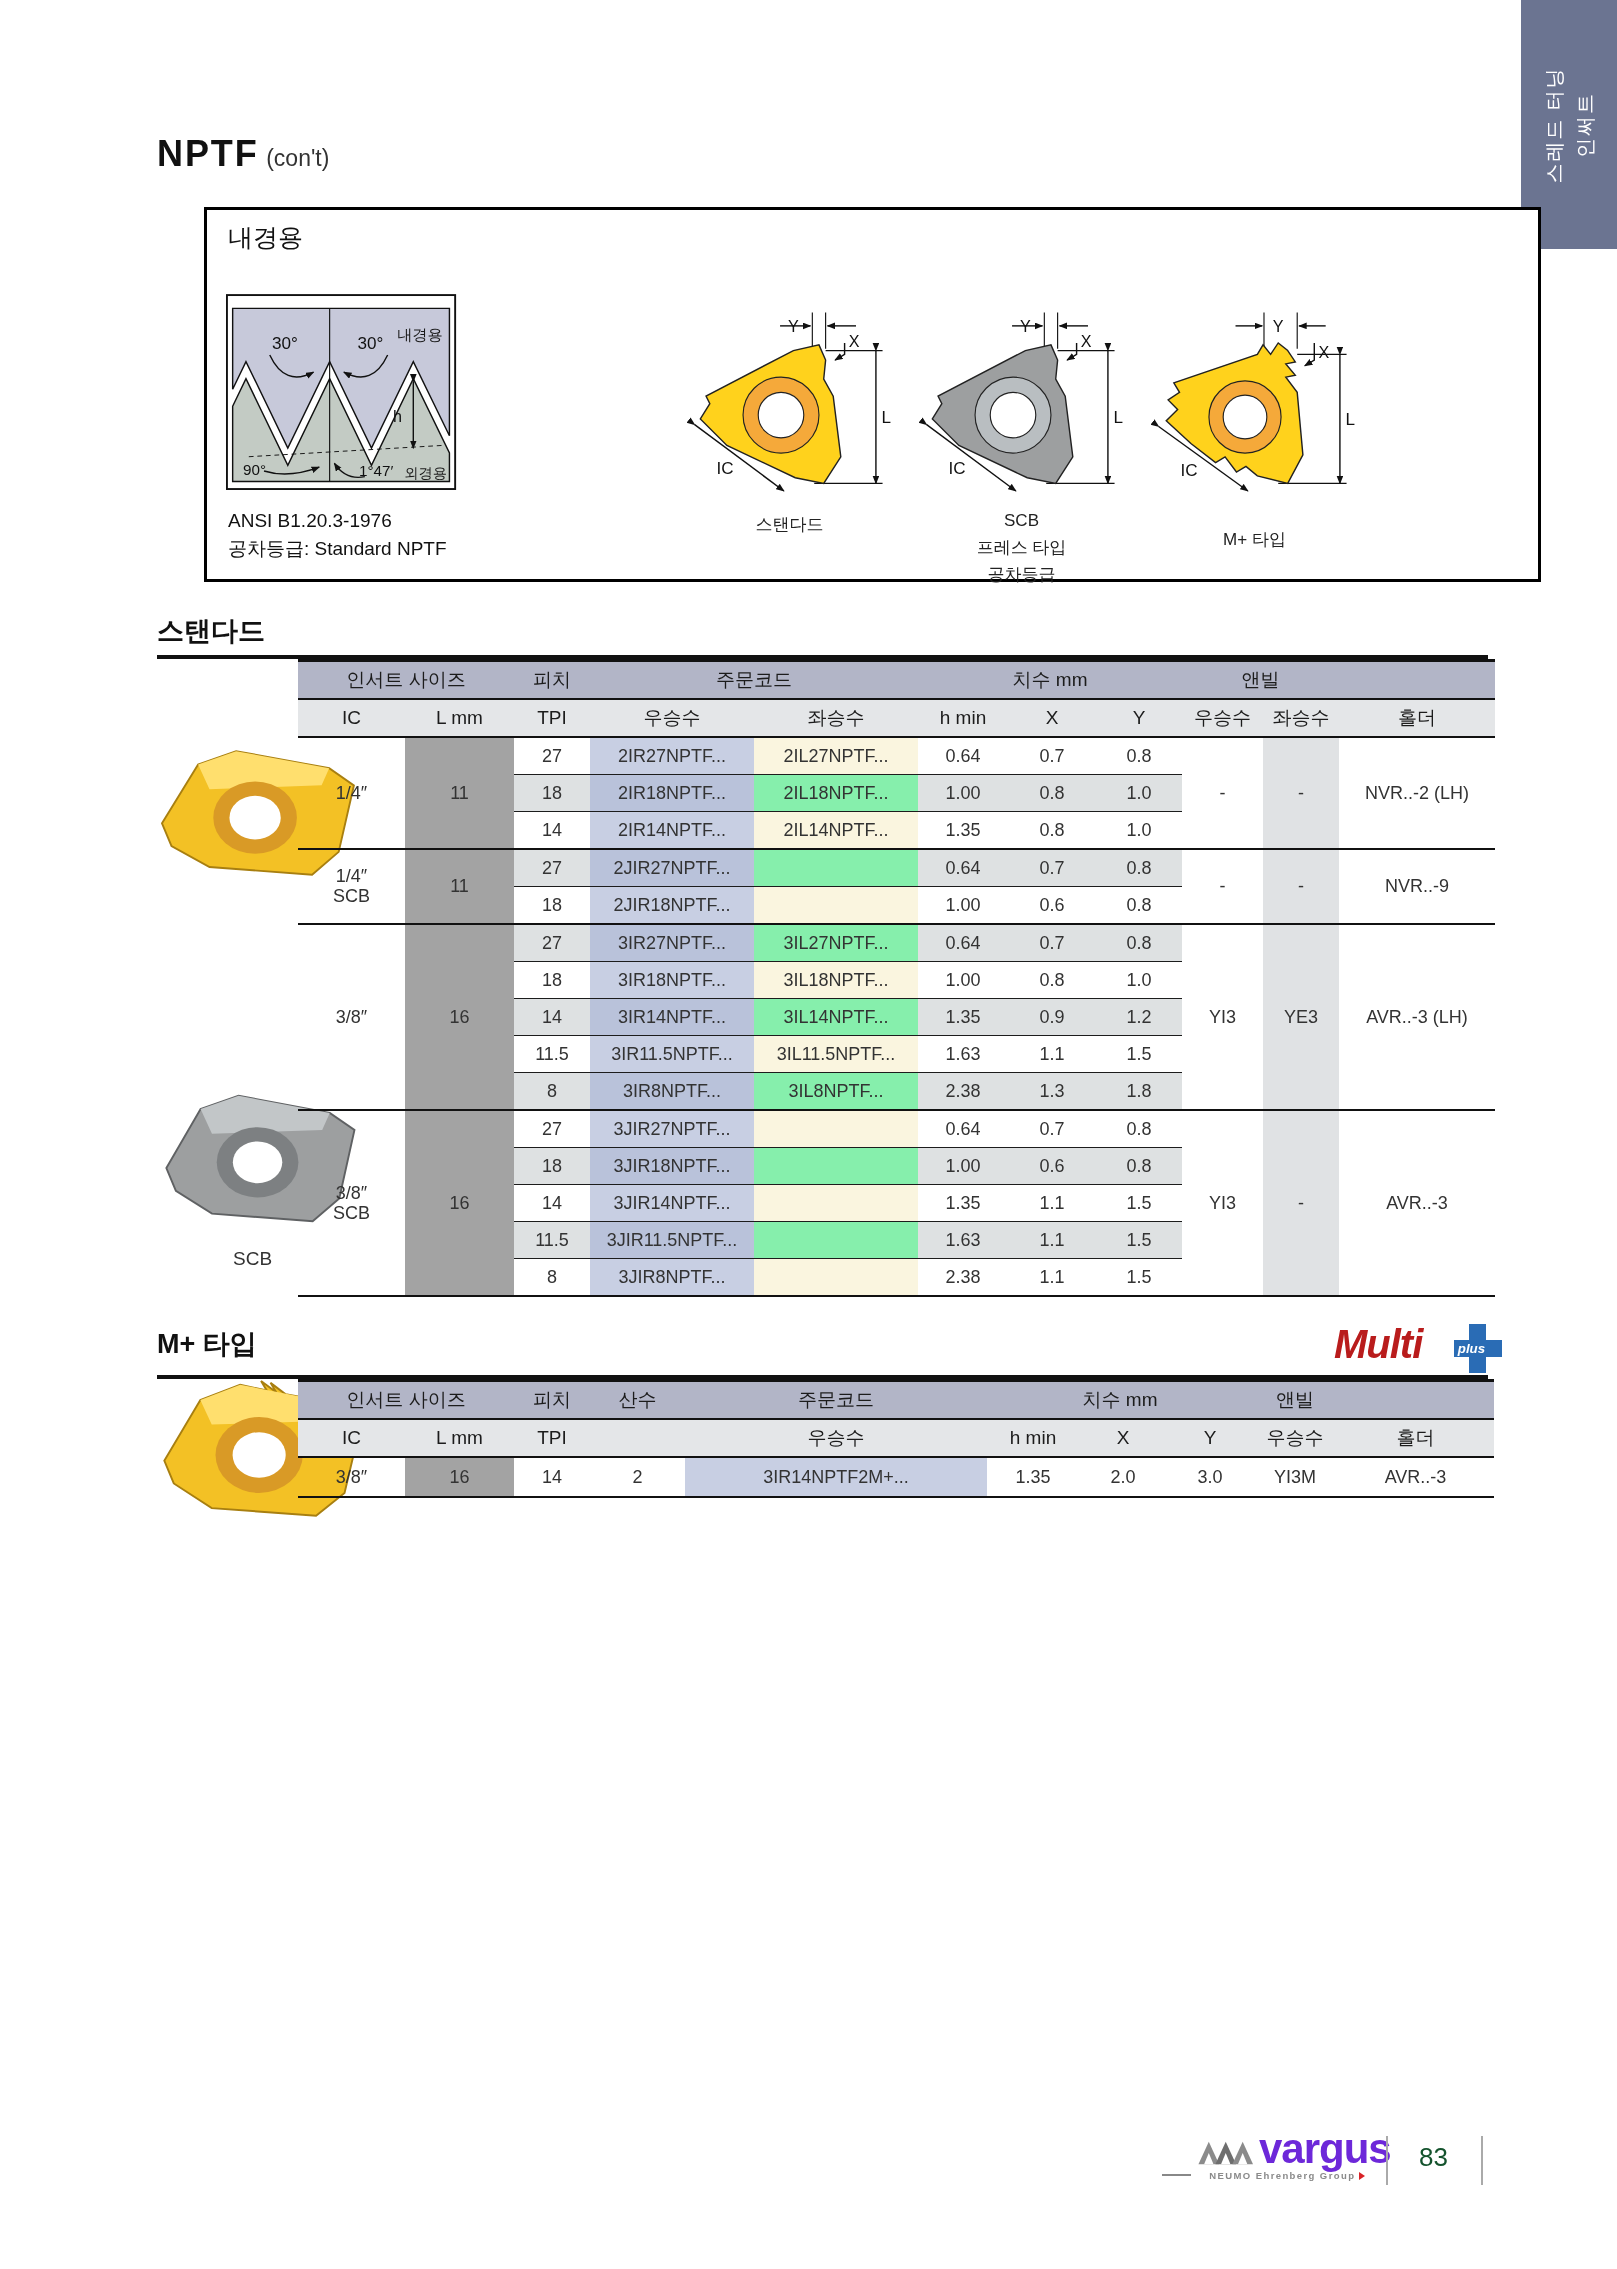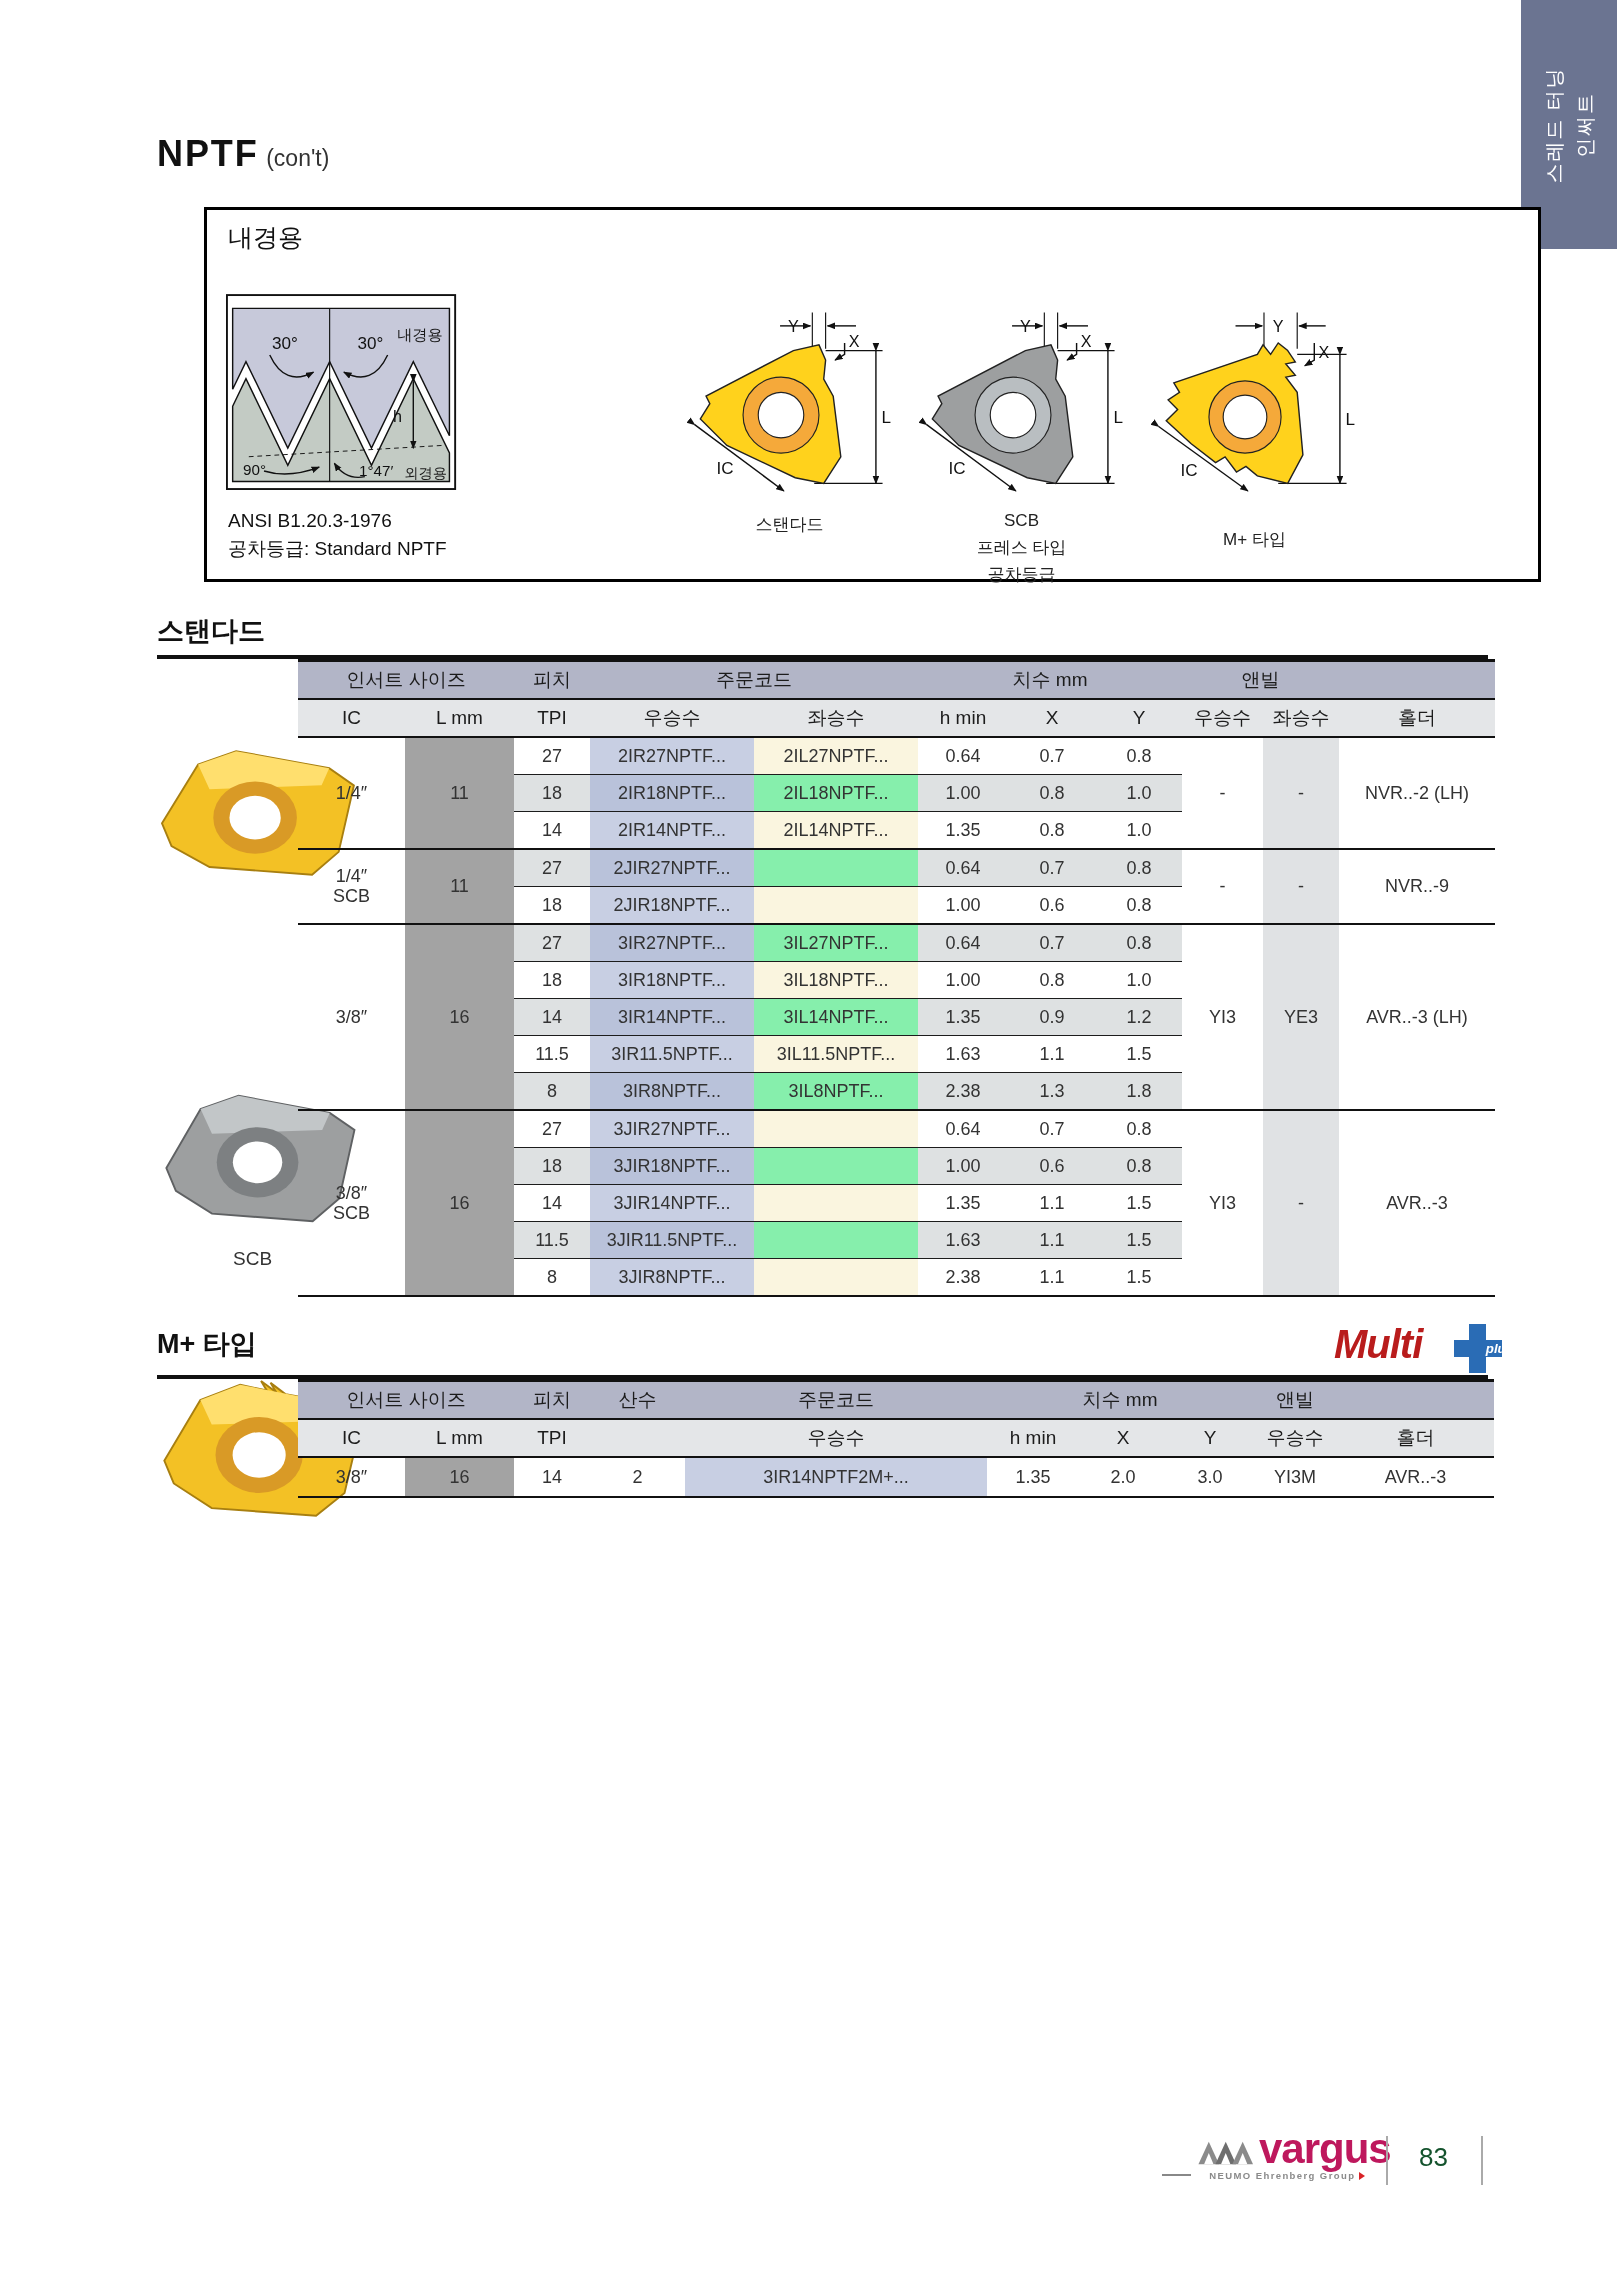--- a/index.html
+++ b/index.html
@@ -50,26 +50,26 @@
   
   .photo{position:absolute;}
   .photo-cap{position:absolute;font-size:19px;color:#333;}
 
   
   .multiplus{position:absolute;left:1334px;top:1320px;width:167px;height:53px;}
   .multi-txt{position:absolute;left:0;top:1.9px;font-size:40px;font-weight:bold;font-style:italic;color:#b91c1c;letter-spacing:-1px;}
   .plusbox{position:absolute;left:120px;top:3.8px;width:48px;height:49px;}
   .plusbox .pv{position:absolute;left:15px;top:0;width:17px;height:49px;background:#2a6cb5;}
   .plusbox .ph{position:absolute;left:0;top:16px;width:48px;height:17px;background:#2a6cb5;}
-  .plusbox .ptxt{position:absolute;left:3.8px;top:17px;width:44px;color:#fff;font-size:13.3px;font-weight:bold;font-style:italic;z-index:2;margin-left:28px;}
+  .plusbox .ptxt{position:absolute;left:3.8px;top:17px;width:44px;color:#fff;font-size:13.3px;font-weight:bold;font-style:italic;z-index:2;}
 
   
   .footer-dash{position:absolute;left:1162px;top:2174px;width:28.5px;height:1.9px;background:#888;}
   .vargus{position:absolute;left:1196px;top:2136px;}
-  .vargus-txt{position:absolute;left:63px;top:-11.4px;font-size:42px;font-weight:bold;color:#be185d;letter-spacing:-1px;}
+  .vargus-txt{position:absolute;left:63px;top:-11.4px;font-size:42px;font-weight:bold;color:#6d28d9;letter-spacing:-1px;}
   .vargus-sub{position:absolute;left:13.3px;top:34px;font-size:9.5px;font-weight:bold;color:#8a8a8a;letter-spacing:1.4px;white-space:nowrap;}
   .vargus-sub .red-arrow{display:inline-block;width:0;height:0;border-left:6.7px solid #d92327;border-top:4.8px solid transparent;border-bottom:4.8px solid transparent;margin-left:3.8px;vertical-align:middle;}
   .pg-div{position:absolute;top:2136px;width:1.9px;height:49px;background:#aaa;}
   .page-num{position:absolute;left:1419px;top:2142px;font-size:26px;color:#14532d;}
 </style>
 </head>
 <body>
 
 <div class="page">
 

